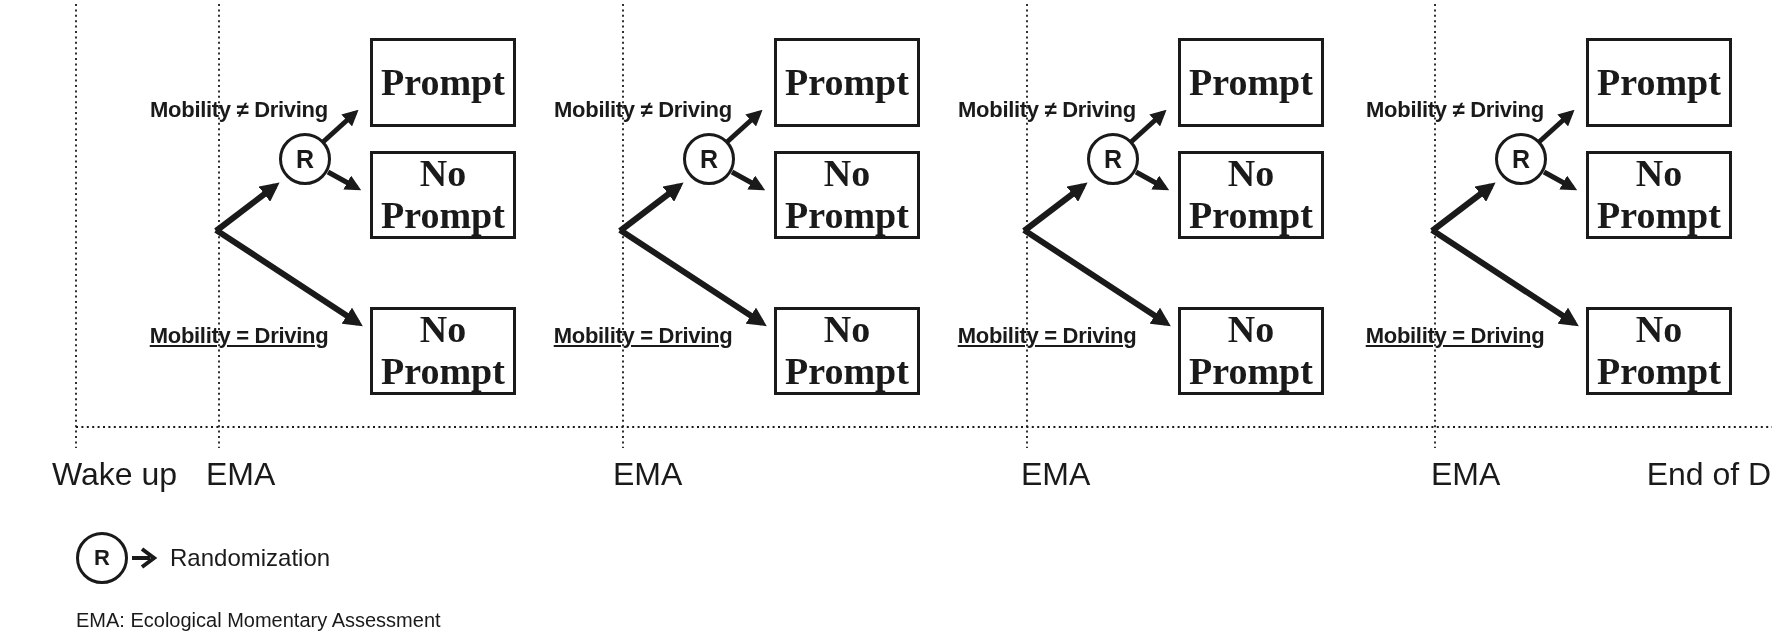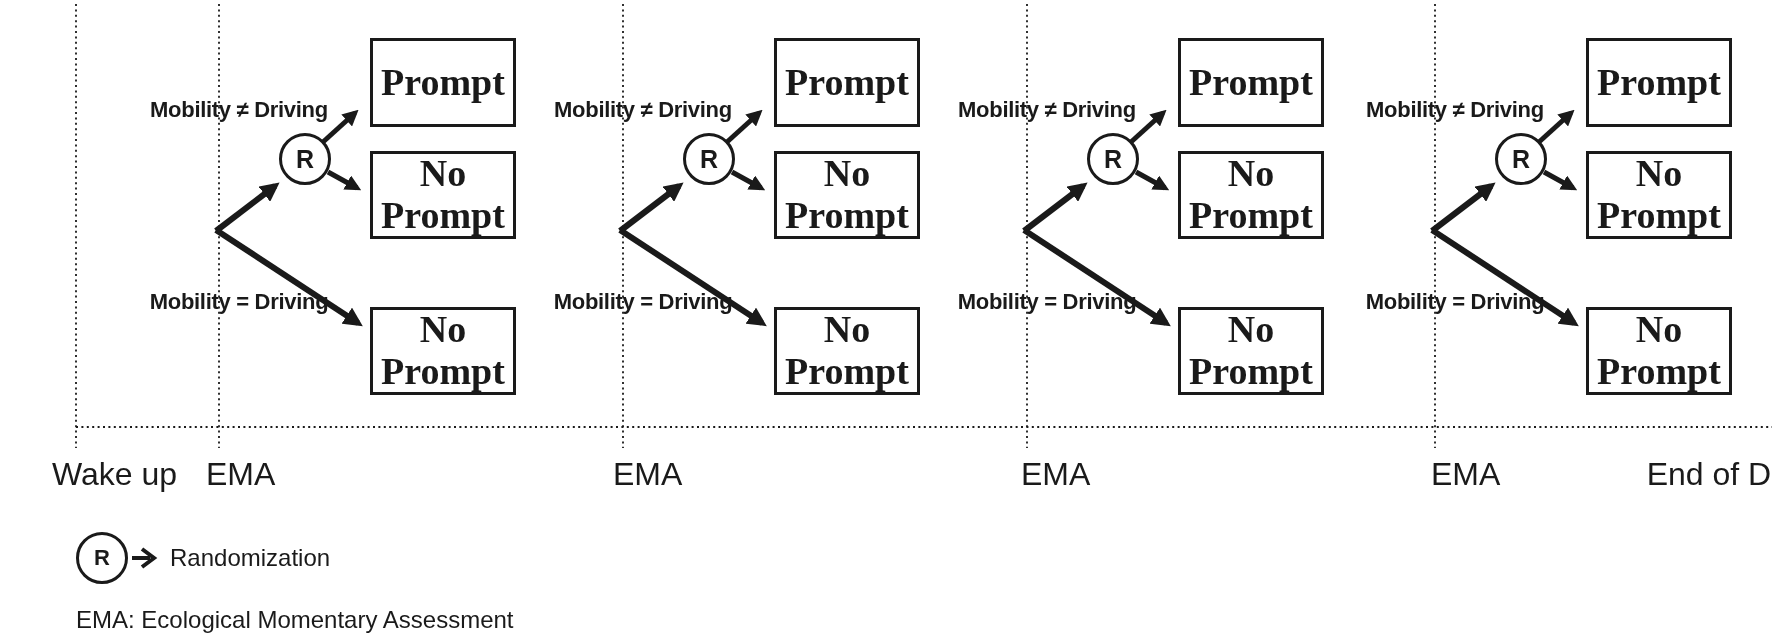--- a/index.html
+++ b/index.html
@@ -28,21 +28,21 @@
     left: -78px;
     width: 196px;
     text-align: center;
     white-space: nowrap;
     font-weight: bold;
     font-size: 22px;
     letter-spacing: -0.3px;
     line-height: 26px;
   }
   .cond.top    { top: 97px; }
-  .cond.bottom { top: 289px; }
+  .cond.bottom { top: 323px; text-decoration: underline; }
 
   .rnode {
     position: absolute;
     width: 52px; height: 52px;
     border: 3px solid var(--ink);
     border-radius: 50%;
     background: var(--bg);
     display: flex; align-items: center; justify-content: center;
     font-weight: bold; font-size: 25px;
     z-index: 2;
@@ -75,21 +75,21 @@
   }
   .tlabel.end { right: 15px; text-align: left; }
 
   .legend-circle { left: 28px; top: 532px; font-size: 22px; }
   .legend-text {
     position: absolute; left: 122px; top: 541px;
     font-size: 24px; line-height: 34px; white-space: nowrap; z-index: 1;
   }
   .ema-def {
     position: absolute; left: 28px; top: 601px;
-    font-size: 24px; line-height: 38px; white-space: nowrap; z-index: 1;
+    font-size: 20px; line-height: 38px; white-space: nowrap; z-index: 1;
   }
 </style>
 </head>
 <body>
 
 <div class="stage">
 
   <svg class="layer" width="1772" height="643" viewBox="0 0 1772 643">
     <defs>
       <marker id="ah" viewBox="0 0 10 10" refX="7" refY="5" markerWidth="3.2" markerHeight="3.2" orient="auto" markerUnits="strokeWidth">

